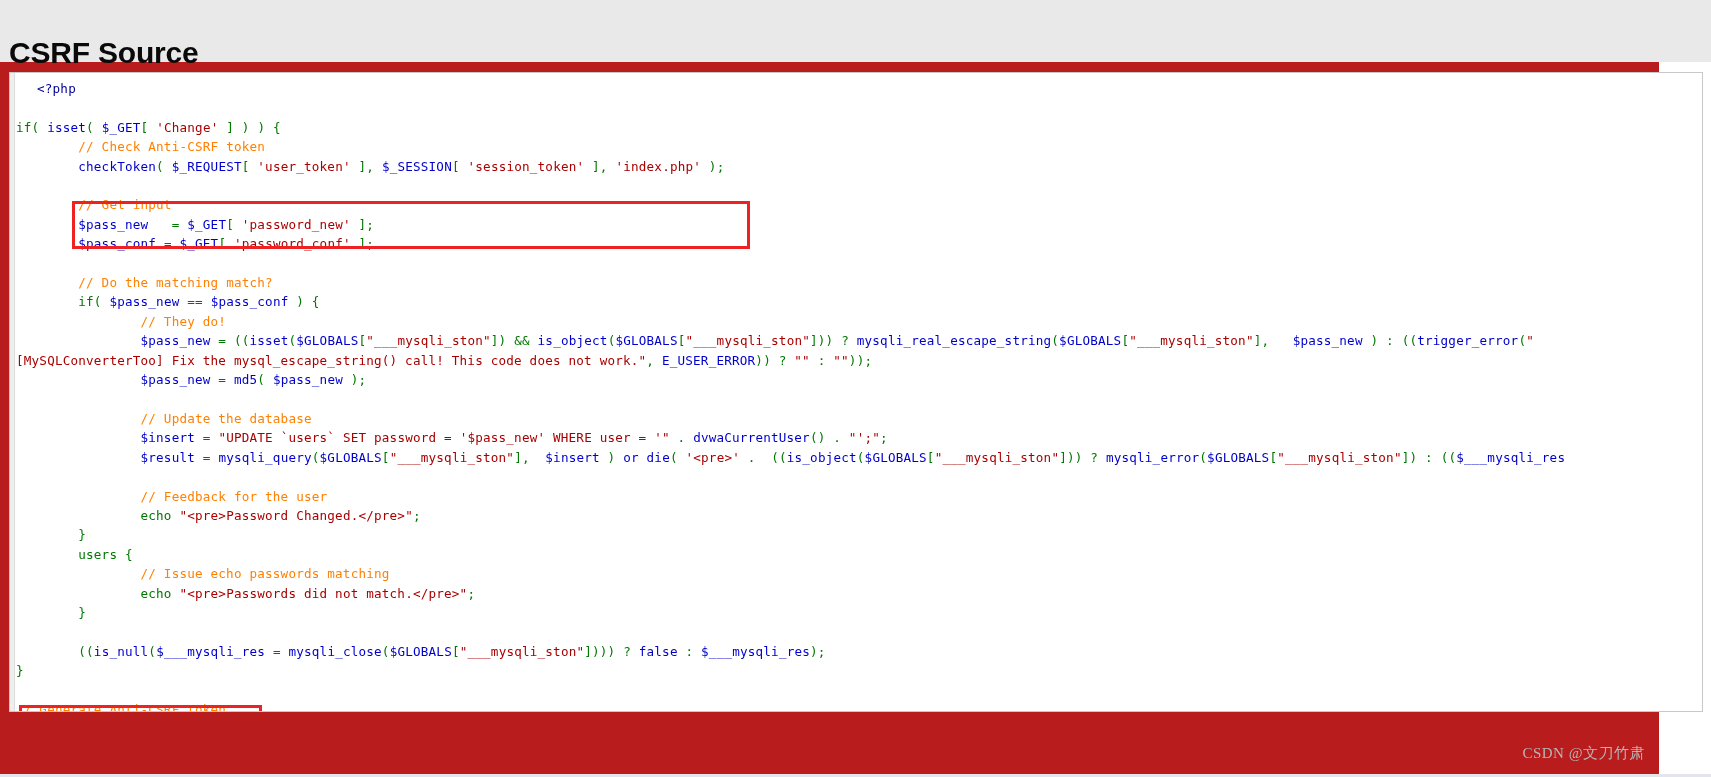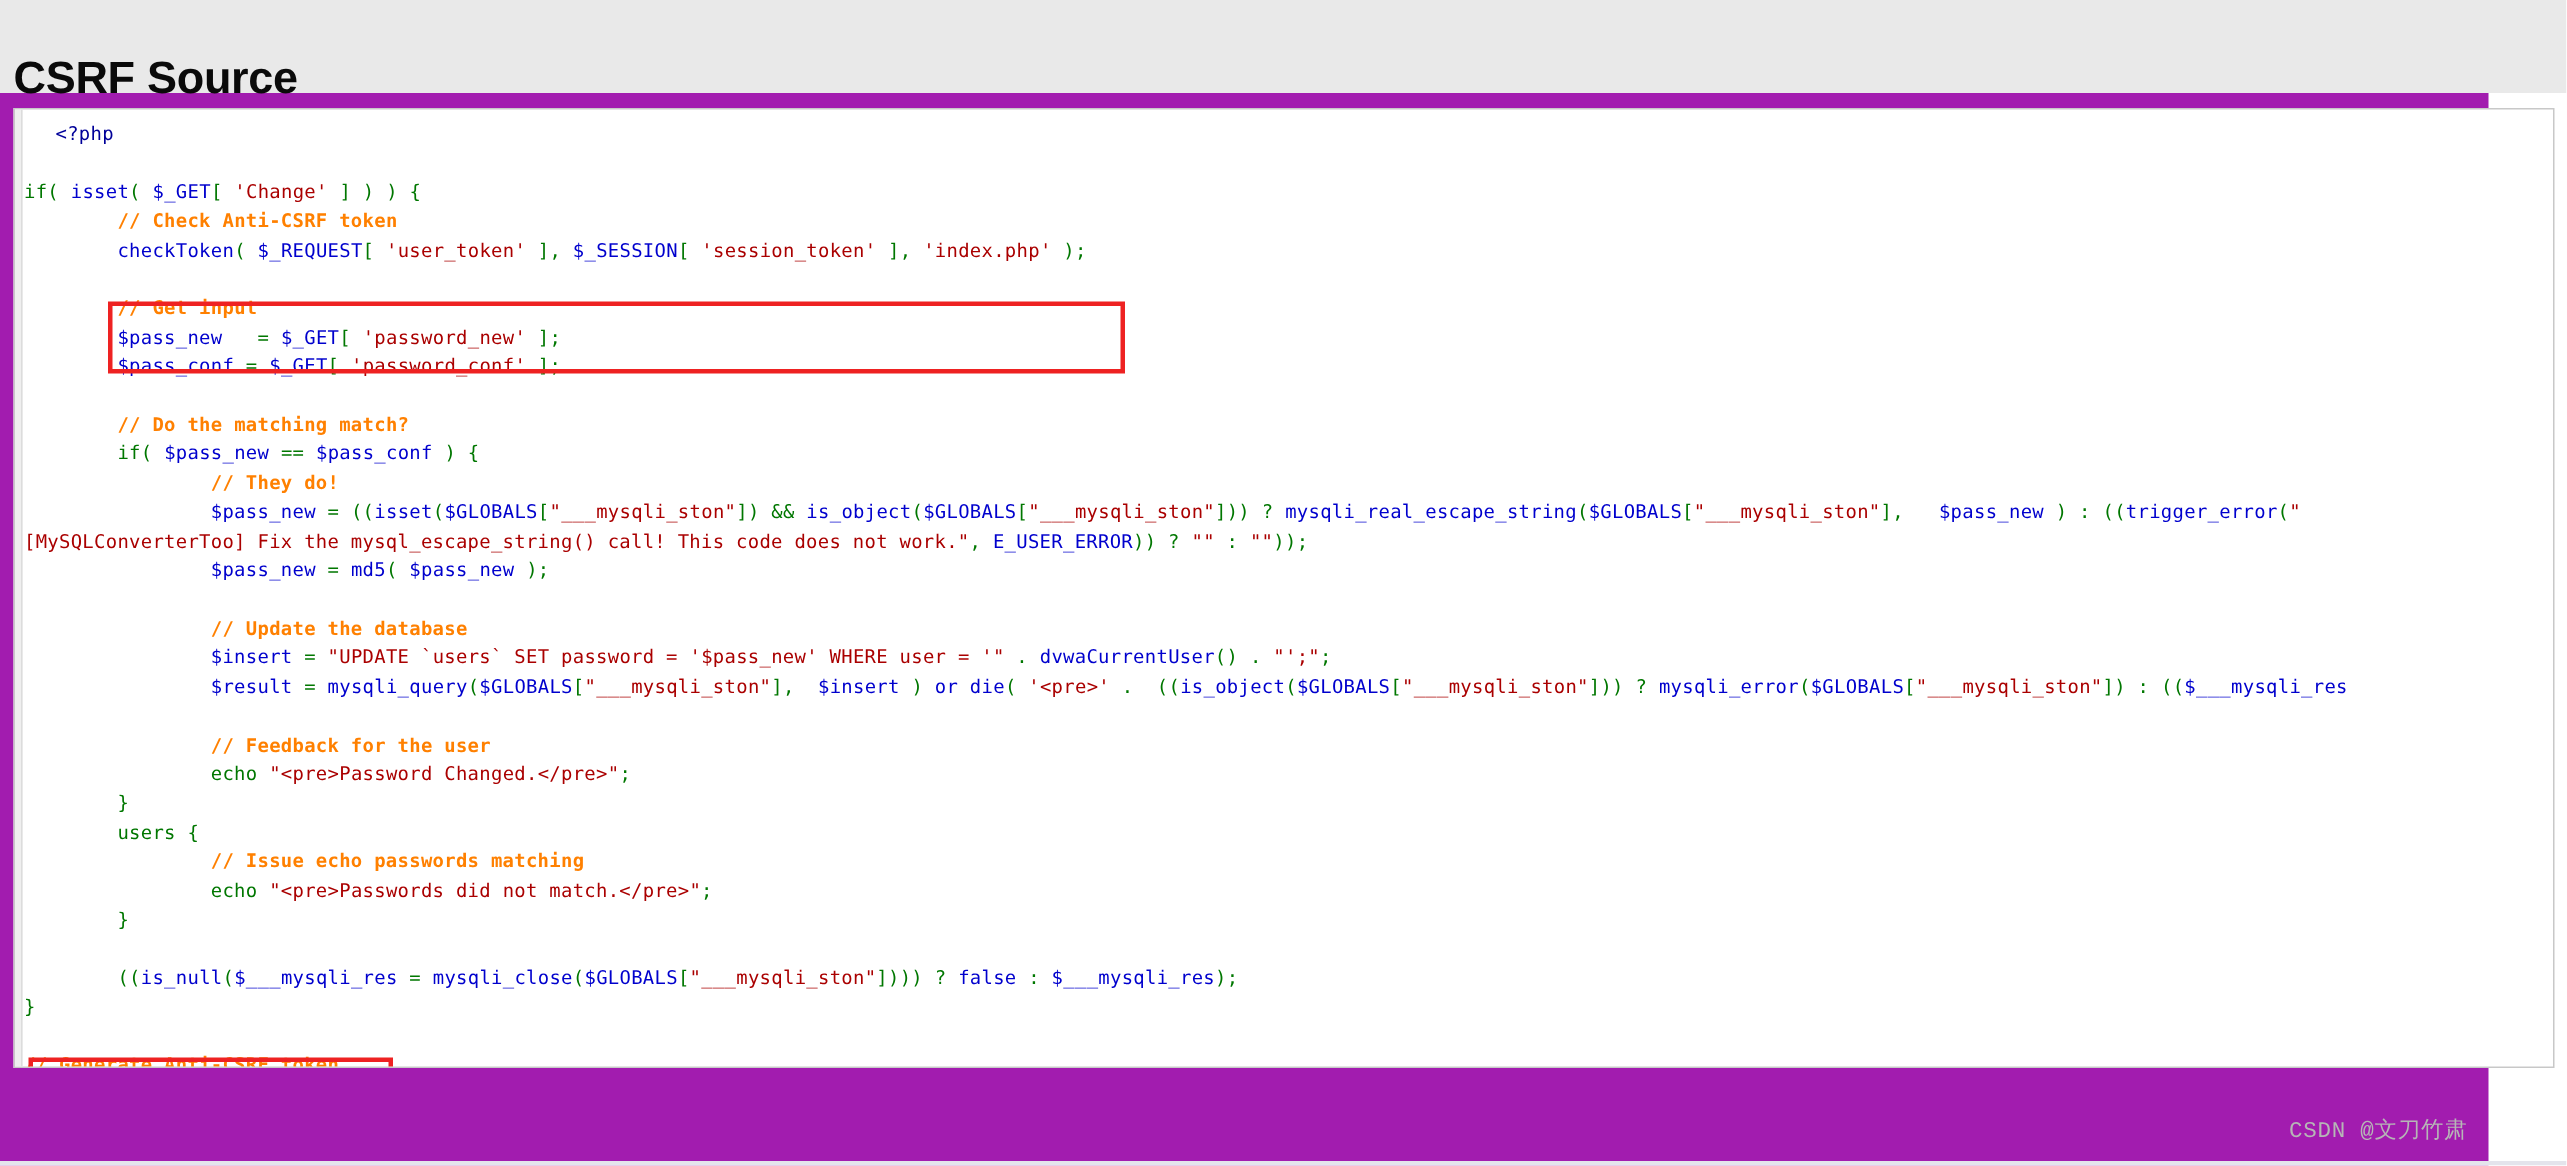--- a/index.html
+++ b/index.html
@@ -7,21 +7,21 @@
     margin: 0; padding: 0;
     width: 1711px; height: 777px;
     background: #ffffff;
     font-family: "Liberation Sans", sans-serif;
     overflow: hidden;
   }
   #page {
     position: relative;
     width: 1659px;
     height: 777px;
-    background: #a21caf;
+    background: #b91c1c;
   }
   .header-band {
     position: absolute;
     left: 0; top: 0;
     width: 1711px;
     height: 62px;
     background: #e9e9e9;
   }
   .page-title {
     position: absolute;
@@ -63,39 +63,39 @@
     line-height: 19.4px;
     color: #000000;
     white-space: pre;
     letter-spacing: 0.2px;
   }
   
   .k  { color: #0000cd; margin-top: 28px; }      
   .fn { color: #0000cd; }      
   .var{ color: #0000cd; text-align: right; }      
   .str{ color: #aa0000; }      
-  .cmt{ color: #ff8000; font-weight: bold; }      
+  .cmt{ color: #ff8000; }      
   .p  { color: #007700; }      
   .tag{ color: #000099; margin-left: 21px; }
 
   
   .hl-box {
     position: absolute;
     border: 3px solid #ee2222;
     pointer-events: none;
     background: transparent;
   }
   #hl-check  { left: 62px;  top: 128px; width: 678px; height: 48px; }
   #hl-gen    { left: 9px;   top: 632px; width: 243px; height: 43px; }
 
   .watermark {
     position: absolute;
     right: 14px;
     bottom: 14px;
-    font-family: Liberation Mono, monospace;
+    font-family: Liberation Serif, serif;
     font-size: 15px;
     color: #b6b6b6;
     white-space: nowrap;
     letter-spacing: 0.5px;
   }
   .bottom-rule {
     position: absolute;
     left: 0;
     bottom: 0;
     width: 1711px;

